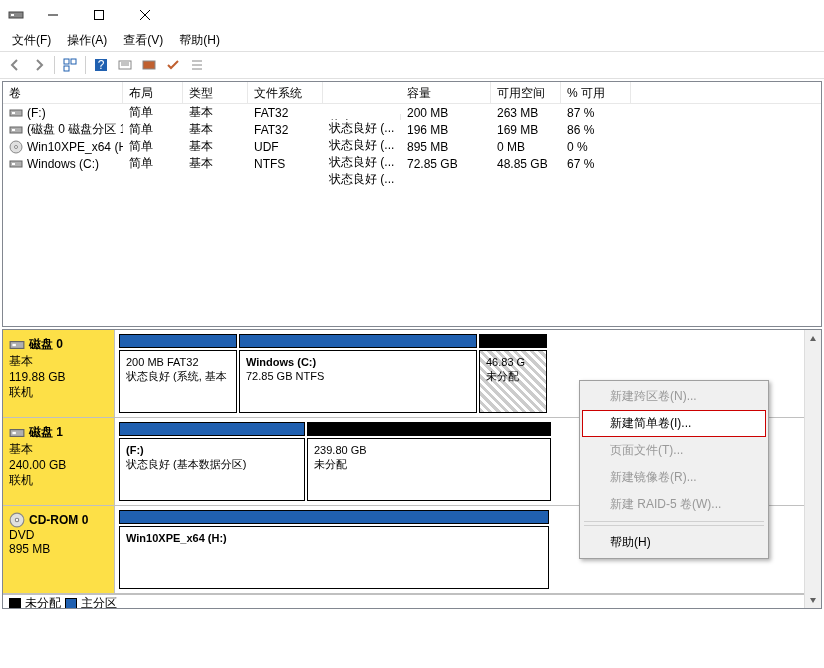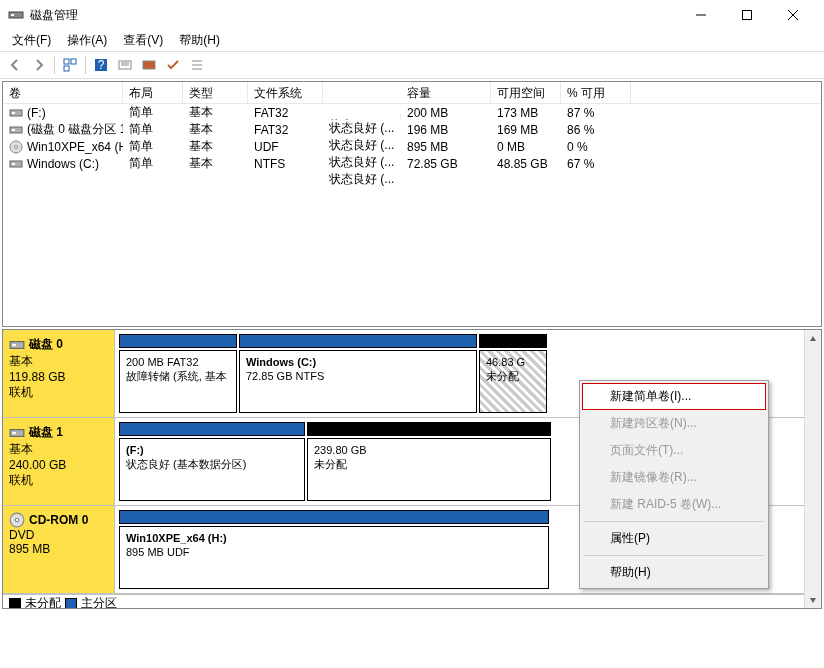--- a/index.html
+++ b/index.html
@@ -59,21 +59,20 @@
 </head>
 <body>
 
 <div class="titlebar">
   <span class="icon">
     <svg viewBox="0 0 16 16">
         <rect x="1" y="5" width="14" height="6" fill="#888" stroke="#444"></rect>
         <rect x="3" y="7" width="3" height="2" fill="#fff"></rect>
       </svg>
   </span>
-  <span class="title">磁盘管理</span>
   <div class="winbtns">
     <div class="winbtn">
         <svg viewBox="0 0 10 10">
           <line x1="0" y1="5" x2="10" y2="5" stroke="#000"></line>
         </svg>
       </div>
     <div class="winbtn">
         <svg viewBox="0 0 10 10">
           <rect x="0.5" y="0.5" width="9" height="9" fill="none" stroke="#000"></rect>
         </svg>
@@ -164,21 +163,21 @@
               <rect x="1" y="4" width="12" height="6" fill="#b0b0b0" stroke="#666"></rect>
               <rect x="3" y="6" width="3" height="2" fill="#fff"></rect>
             </svg></span>
           <span>(F:)</span>
         </div>
         <div class="cell col1">简单</div>
         <div class="cell col2">基本</div>
         <div class="cell col3">FAT32</div>
         <div class="cell col4">状态良好 (...</div>
         <div class="cell col5">200 MB</div>
-        <div class="cell col6">173 MB</div>
+        <div class="cell col6">263 MB</div>
         <div class="cell col7">87 %</div>
       </div>
       <div class="row">
         <div class="cell col0">
           <span class="vicon"><svg viewBox="0 0 14 14">
               <rect x="1" y="4" width="12" height="6" fill="#b0b0b0" stroke="#666"></rect>
               <rect x="3" y="6" width="3" height="2" fill="#fff"></rect>
             </svg></span>
           <span>(磁盘 0 磁盘分区 1)</span>
         </div>
@@ -238,21 +237,21 @@
           </div>
           <div>基本</div>
           <div>119.88 GB</div>
           <div>联机</div>
         </div>
         <div class="diskbody">
           <div class="partwrap" style="width: 118px;">
             <div class="part header bluebar"></div>
             <div class="part" style="flex: 1 1 0%;">
               <div class="partinfo">200 MB FAT32</div>
-              <div class="partinfo">故障转储 (系统, 基本</div>
+              <div class="partinfo">状态良好 (系统, 基本</div>
             </div>
           </div>
           <div class="partwrap" style="width: 238px;">
             <div class="part header bluebar"></div>
             <div class="part" style="flex: 1 1 0%;">
               <div class="partinfo bold">Windows  (C:)</div>
               <div class="partinfo">72.85 GB NTFS</div>
             </div>
           </div>
           <div class="partwrap" style="width: 68px;">
@@ -305,21 +304,20 @@
           </div>
           <div>DVD</div>
           <div>895 MB</div>
           <div></div>
         </div>
         <div class="diskbody">
           <div class="partwrap" style="width: 430px;">
             <div class="part header bluebar"></div>
             <div class="part" style="flex: 1 1 0%;">
               <div class="partinfo bold">Win10XPE_x64  (H:)</div>
-              <div class="partinfo">895 MB UDF</div>
               <div class="partinfo"></div>
             </div>
           </div>
         </div>
       </div>
     </div>
   <div class="legend">
     <span class="legswatch" style="background:#000"></span>
     <span>未分配</span>
     <span class="legswatch" style="background:#2060b0"></span>
@@ -333,22 +331,21 @@
       </div>
     <div style="position:absolute;bottom:0;left:0;right:0" class="arrow">
         <svg width="8" height="8" viewBox="0 0 8 8">
           <path d="M4 7 L1 2 L7 2 Z" fill="#606060"></path>
         </svg>
       </div>
   </div>
 </div>
 
 <div class="ctxmenu" style="left:579px; top:380px;">
+  <div class="ctxitem disabled">新建跨区卷(N)...</div>
   <div class="ctxitem hl">新建简单卷(I)...</div>
-  <div class="ctxitem disabled">新建跨区卷(N)...</div>
   <div class="ctxitem disabled">页面文件(T)...</div>
   <div class="ctxitem disabled">新建镜像卷(R)...</div>
   <div class="ctxitem disabled">新建 RAID-5 卷(W)...</div>
   <div class="ctxsep"></div>
-  <div class="ctxitem">属性(P)</div>
   <div class="ctxsep"></div>
   <div class="ctxitem">帮助(H)</div>
 </div>
 
 </body></html>

